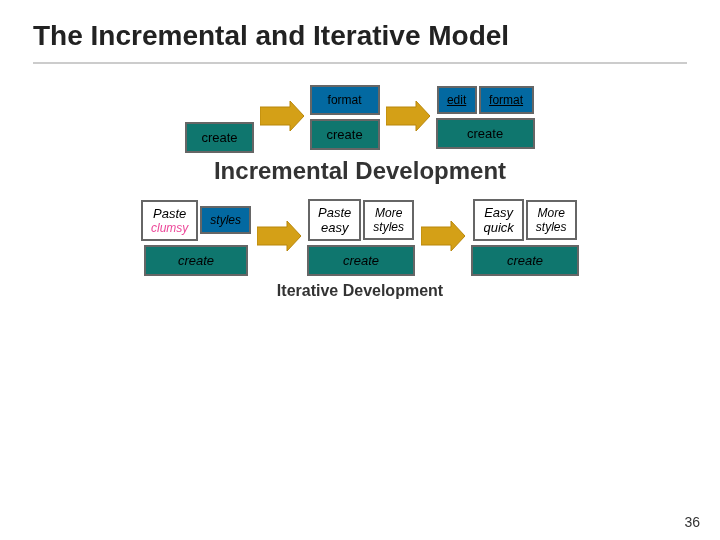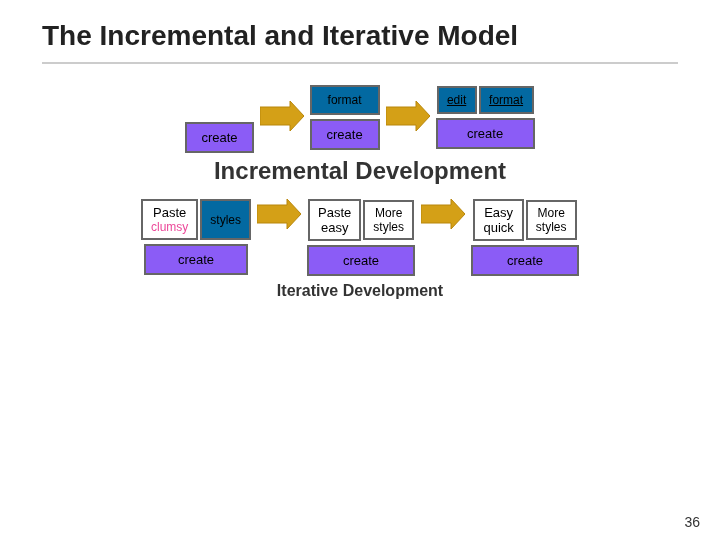--- a/index.html
+++ b/index.html
@@ -8,21 +8,21 @@
       height: 540px;
       background: #fff;
       font-family: Arial, sans-serif;
       overflow: hidden;
       position: relative;
     }
 
     .page {
       width: 720px;
       height: 516px;
-      padding: 20px 42px;
+      padding: 20px 33px;
       display: flex;
       flex-direction: column;
     }
 
     .title {
       font-size: 28px;
       font-weight: bold;
       color: #222;
       margin-bottom: 10px;
     }
@@ -45,42 +45,44 @@
 
     .block-unit {
       display: flex;
       flex-direction: column;
       align-items: center;
     }
 
     
     .create-box {
       border: 2px solid #666;
-      background: #8b5cf6;
+      background: #0f766e;
       font-size: 13px;
       padding: 6px 14px;
       margin-top: 2px;
       display: flex;
       align-items: center;
       justify-content: center;
     }
 
     
     .inc-label {
       font-size: 24px;
       font-weight: bold;
       color: #333;
       text-align: center;
       margin: 4px 0 14px 0;
     }
 
     .iter-row {
       display: flex;
+      align-items: center;
       justify-content: center;
       gap: 0;
+      font-style: italic;
     }
 
     .iter-label {
       font-size: 16px;
       font-weight: bold;
       color: #333;
       text-align: center;
       margin: 6px 0 0 0;
     }
 

